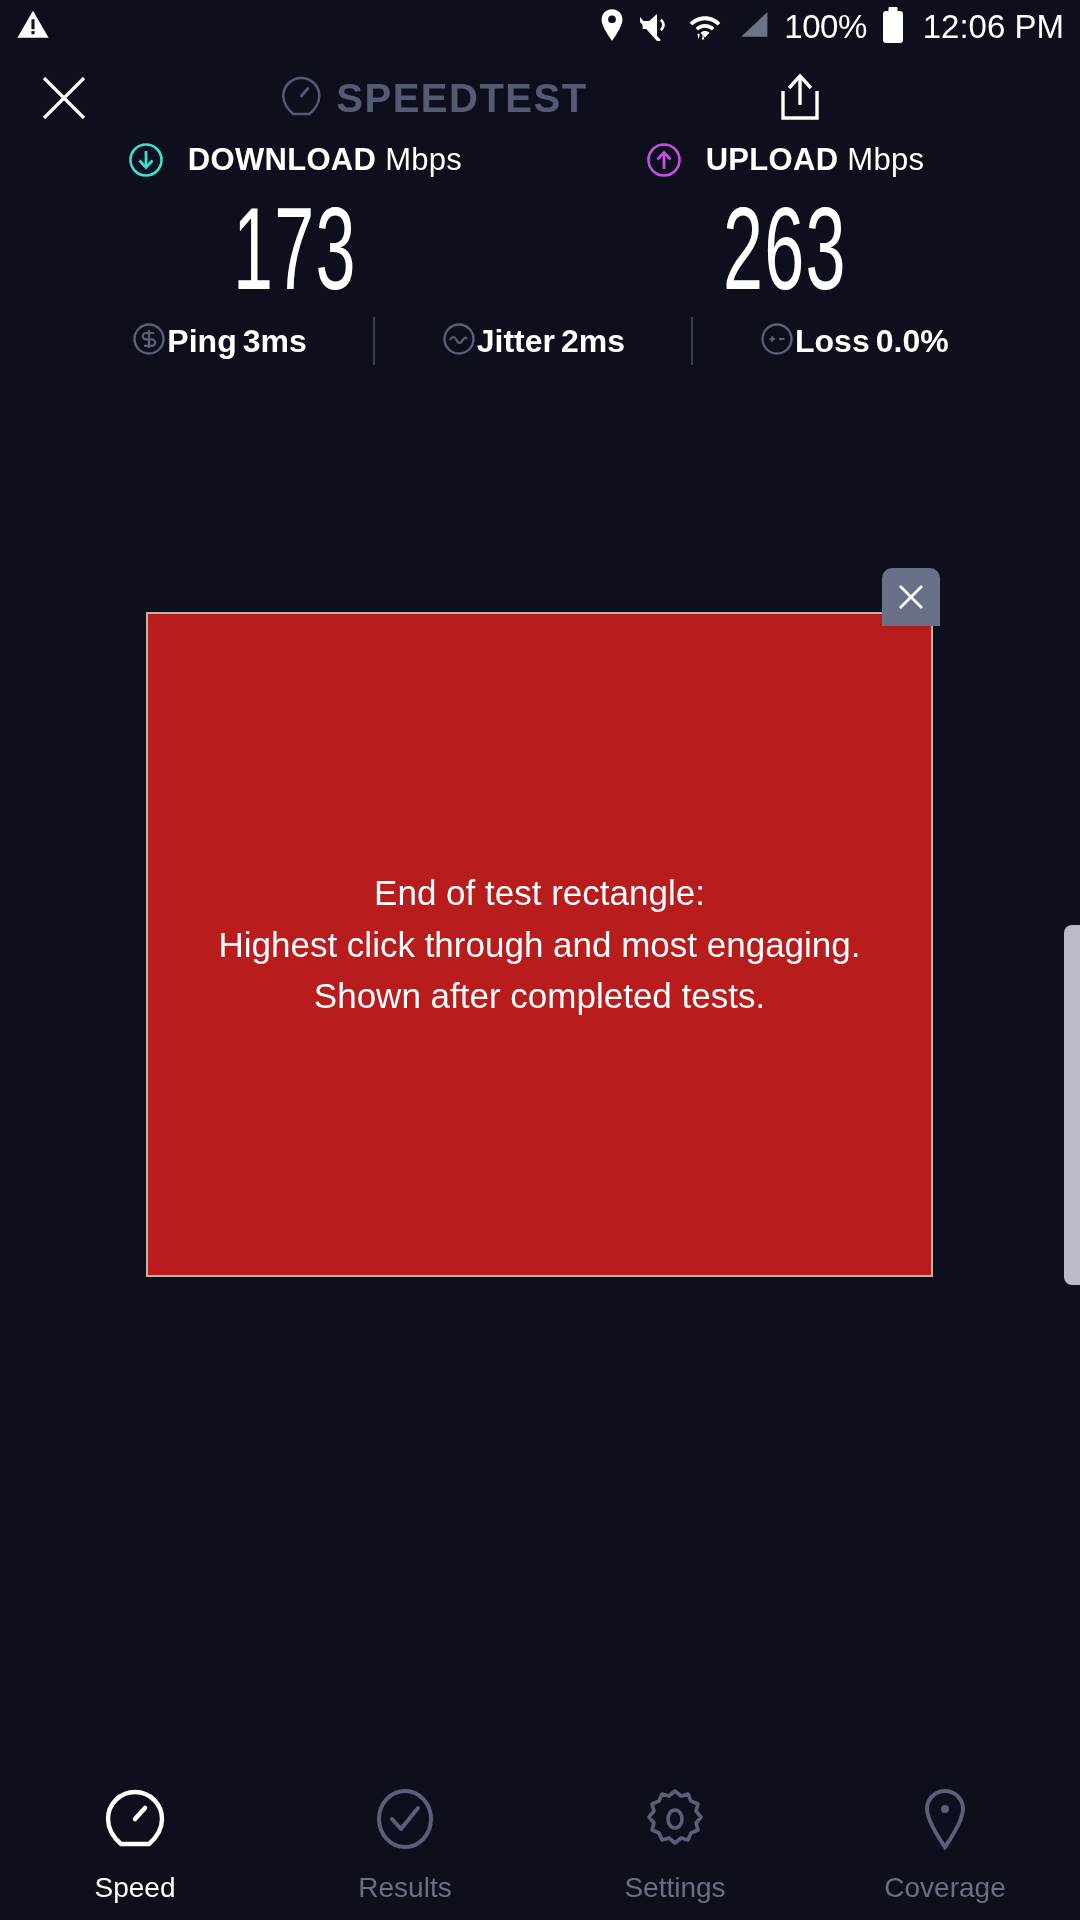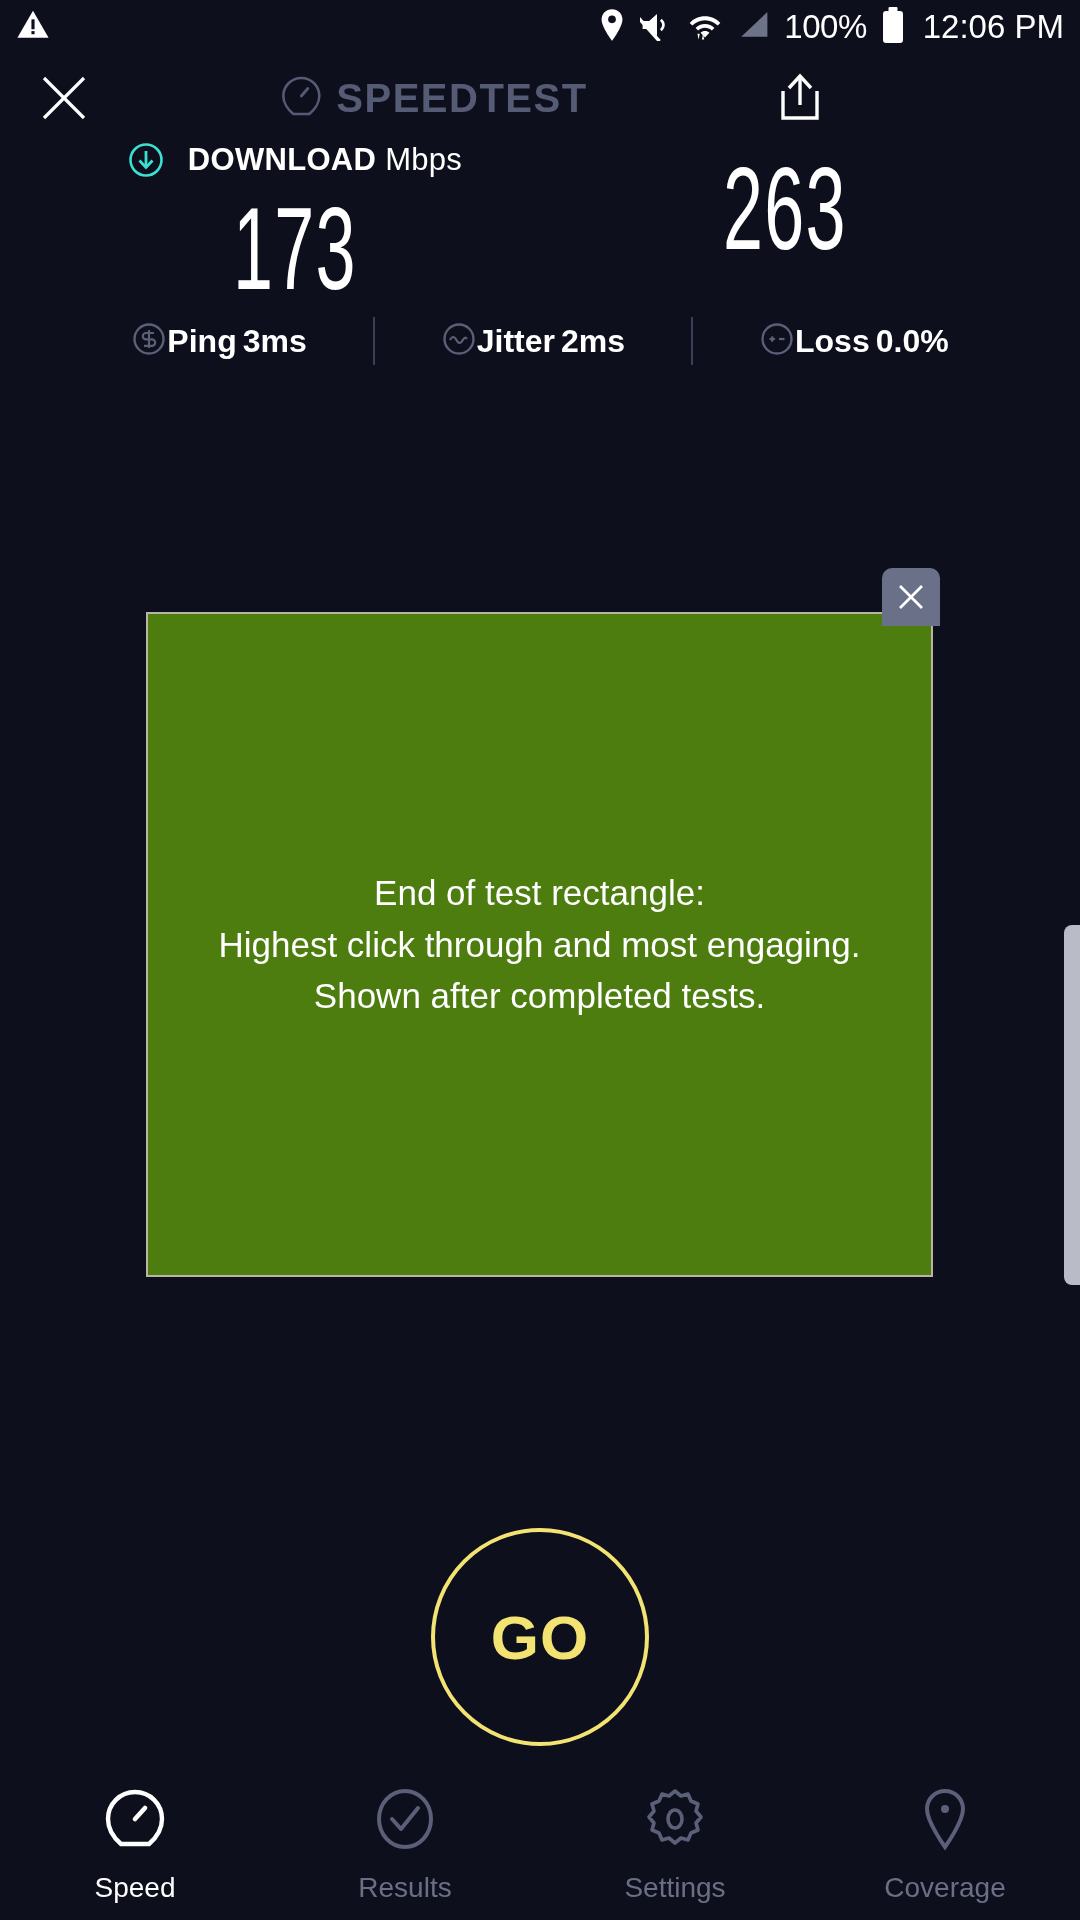--- a/index.html
+++ b/index.html
@@ -125,21 +125,21 @@
     width:58px; height:58px;
     background:#6b7089;
     border-radius:10px 10px 0 0;
     display:flex; align-items:center; justify-content:center;
     cursor:pointer; z-index:4;
   }
   .ad-rect {
     position:absolute;
     left:146px; top:612px;
     width:787px; height:665px;
-    background:#4d7c0f;
+    background:#b91c1c;
     border:2px solid #b9b5a4;
     display:flex; align-items:center; justify-content:center;
     z-index:3;
   }
   .ad-text {
     color:#ffffff;
     font-size:35px;
     line-height:1.48;
     text-align:center;
     font-weight:400;
@@ -281,20 +281,30 @@
               <line x1="18" y1="9" x2="18" y2="25" stroke="#3ce0d0" stroke-width="2.8"></line>
               <path d="M11.5 18.5 L18 25.5 L24.5 18.5" fill="none" stroke="#3ce0d0" stroke-width="2.8"></path>
             </svg>
           </span>
           <span class="metric-label"><span>DOWNLOAD</span> <span class="unit">Mbps</span></span>
         </div>
         <div class="metric-value">173</div>
       </div>
 
       <div class="metric-col">
+        <div class="metric-head">
+          <span>
+            <svg width="36" height="36" viewBox="0 0 36 36">
+              <circle cx="18" cy="18" r="15.5" fill="none" stroke="#c44fe0" stroke-width="2.6"></circle>
+              <line x1="18" y1="27" x2="18" y2="11" stroke="#c44fe0" stroke-width="2.8"></line>
+              <path d="M11.5 17.5 L18 10.5 L24.5 17.5" fill="none" stroke="#c44fe0" stroke-width="2.8"></path>
+            </svg>
+          </span>
+          <span class="metric-label"><span>UPLOAD</span> <span class="unit">Mbps</span></span>
+        </div>
         <div class="metric-value">263</div>
       </div>
 
     </div>
 
     <div class="pjl-row">
 
       <div class="pjl-item">
         <span>
           <svg width="36" height="36" viewBox="0 0 36 36">
@@ -352,23 +362,20 @@
   <div class="ad-rect">
     <div class="ad-text">
       <div>End of test rectangle:</div>
       <div>Highest click through and most engaging.</div>
       <div>Shown after completed tests.</div>
     </div>
   </div>
 
   <div class="scroll-thumb"></div>
 
-  <div class="go-btn">
-    <span class="go-text">GO</span>
-  </div>
 
   <div class="bottom-nav">
 
     <div class="nav-item active">
       <span>
         <svg width="66" height="66" viewBox="0 0 66 66">
           <path d="M33 6 C18 6 6 18 6 33 C6 43 12 52 19 58 L47 58 C54 52 60 43 60 33 C60 18 48 6 33 6 Z" fill="none" stroke="#ffffff" stroke-width="4.4"></path>
           <line x1="33" y1="33" x2="43" y2="22" stroke="#ffffff" stroke-width="4.6" stroke-linecap="round"></line>
         </svg>
       </span>

